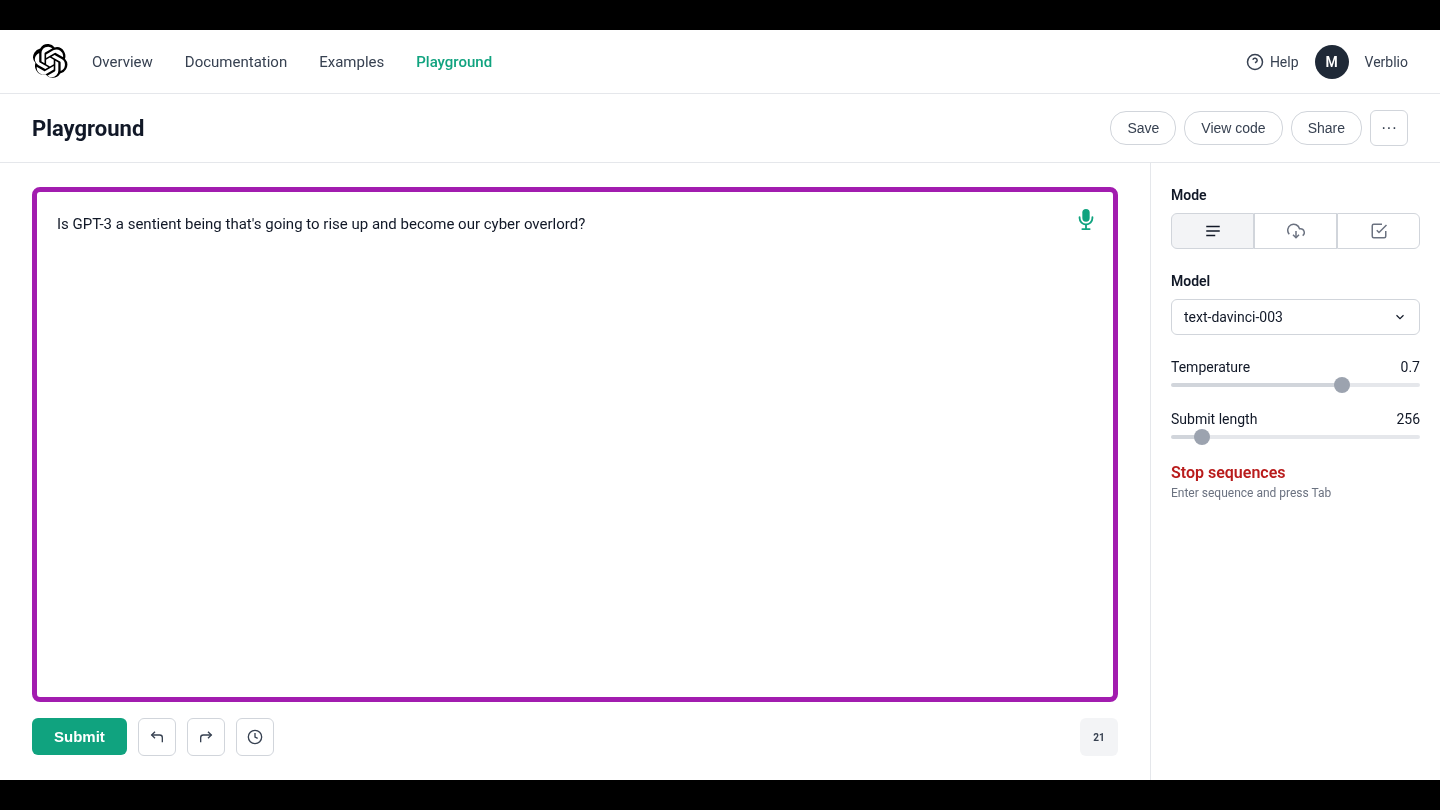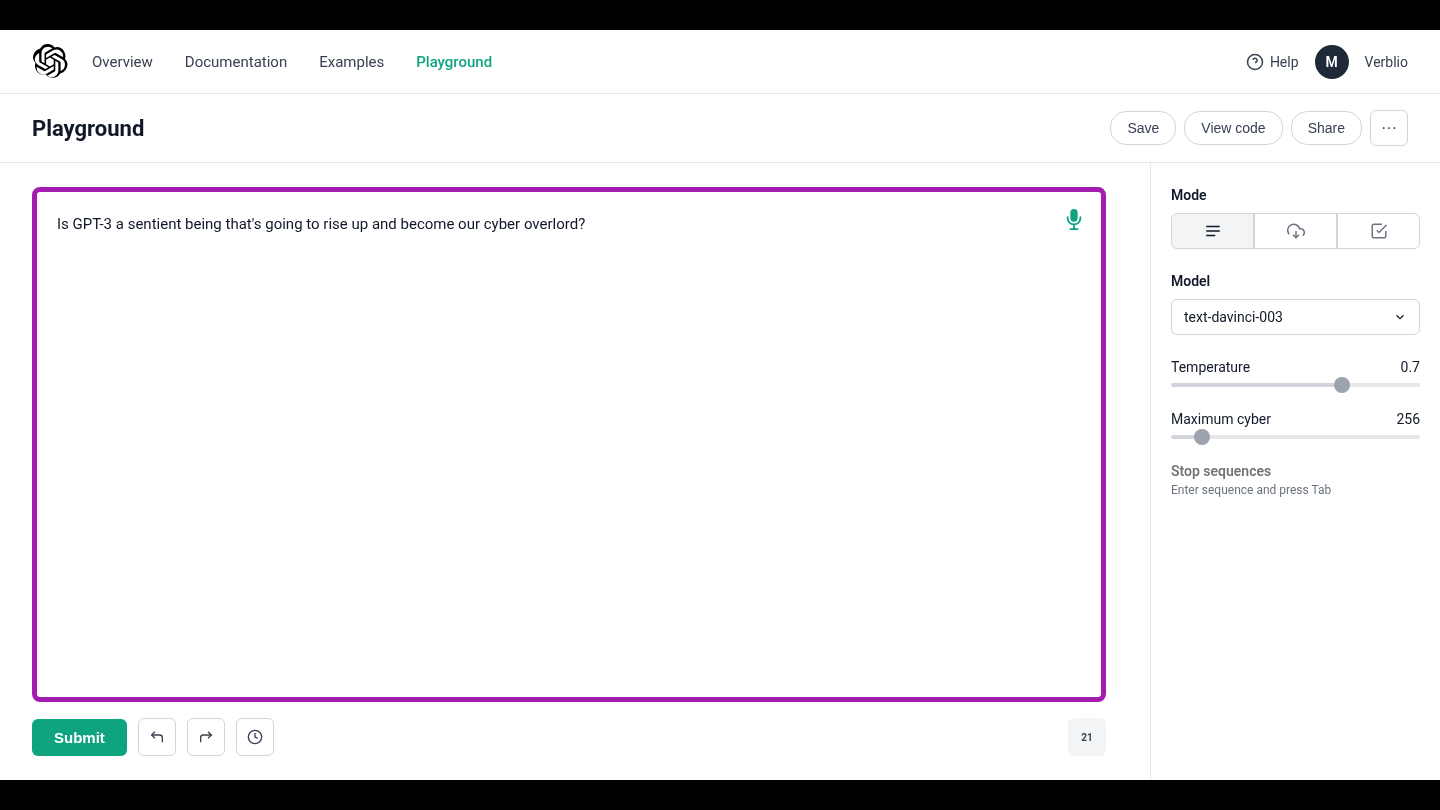--- a/index.html
+++ b/index.html
@@ -198,21 +198,21 @@
       position: absolute;
       top: 16px;
       right: 16px;
       color: #10a37f;
       font-size: 20px;
       cursor: pointer;
     }
 
     .bottom-bar {
       display: flex;
-      align-items: center;
+      align-items: flex-start;
       gap: 11px;
     }
 
     .submit-btn {
       padding: 10px 22px;
       background: #10a37f;
       color: #fff;
       border: none;
       border-radius: 6px;
       font-size: 15px;
@@ -250,21 +250,20 @@
 
     
     .right-panel {
       width: 290px;
       border-left: 1px solid #e5e7eb;
       padding: 24px 20px;
       display: flex;
       flex-direction: column;
       gap: 24px;
       overflow-y: auto;
-      margin-left: 12px;
     }
 
     .section-label {
       font-size: 14px;
       font-weight: 600;
       color: #111827;
       margin-bottom: 10px;
     }
 
     .mode-buttons {
@@ -349,22 +348,22 @@
       -webkit-appearance: none;
       appearance: none;
       width: 16px;
       height: 16px;
       border-radius: 50%;
       background: #9ca3af;
       cursor: pointer;
     }
 
     .stop-seq-label {
-      font-size: 14px;
-      color: #737373;
+      font-size: 16px;
+      color: #b91c1c;
       font-weight: 600;
     }
 
     .stop-seq-hint {
       font-size: 12px;
       color: #6b7280;
       margin-top: 4px;
     }
 
     
@@ -493,21 +492,21 @@
       <div class="slider-section">
         <div class="slider-header">
           <span class="slider-label">Temperature</span>
           <span class="slider-value">0.7</span>
         </div>
         <input type="range" class="slider" min="0" max="100" value="70" style="background: linear-gradient(to right, rgb(209, 213, 219) 0%, rgb(209, 213, 219) 70%, rgb(229, 231, 235) 70%, rgb(229, 231, 235) 100%);">
       </div>
 
       <div class="slider-section">
         <div class="slider-header">
-          <span class="slider-label">Maximum cyber</span>
+          <span class="slider-label">Submit length</span>
           <span class="slider-value">256</span>
         </div>
         <input type="range" class="slider" min="0" max="100" value="10" style="background: linear-gradient(to right, rgb(209, 213, 219) 0%, rgb(209, 213, 219) 10%, rgb(229, 231, 235) 10%, rgb(229, 231, 235) 100%);">
       </div>
 
       <div>
         <div class="stop-seq-label">Stop sequences</div>
         <div class="stop-seq-hint">Enter sequence and press Tab</div>
       </div>
     </div>

